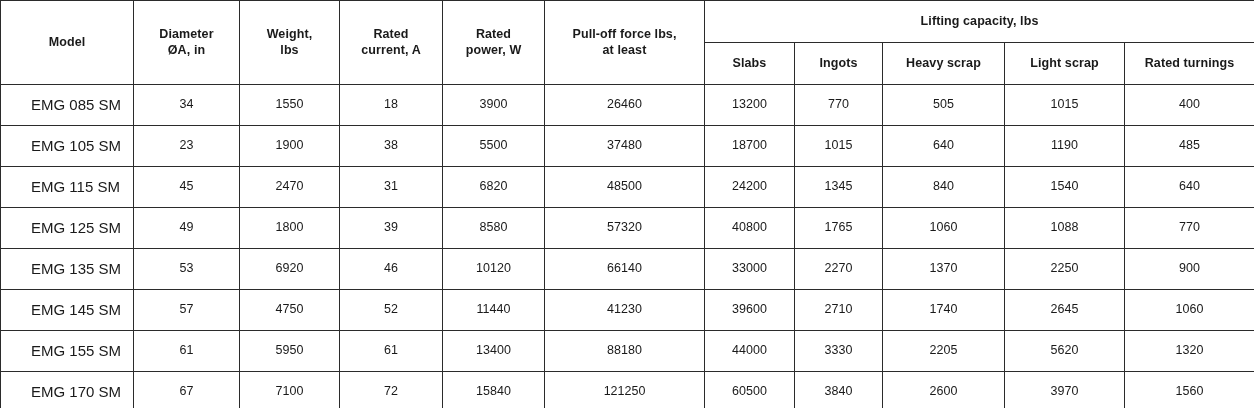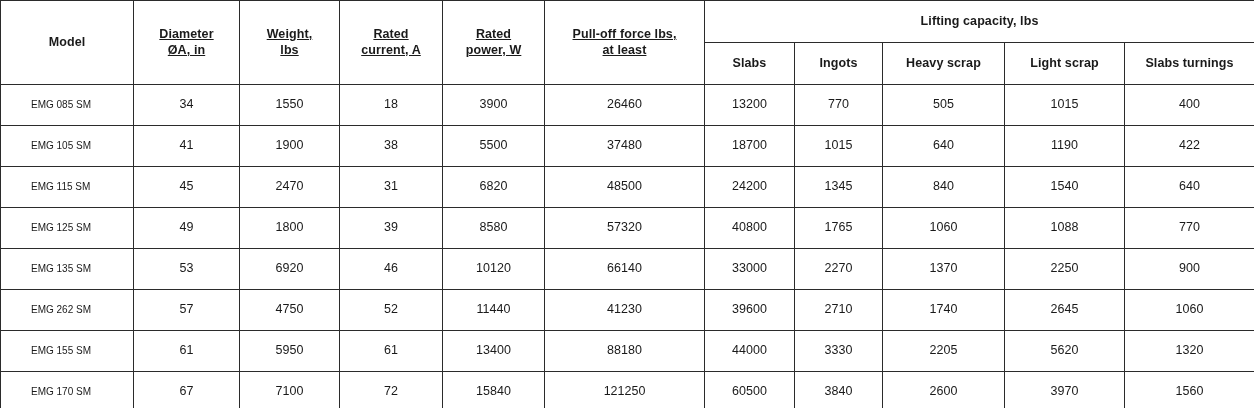--- a/index.html
+++ b/index.html
@@ -42,35 +42,35 @@
   thead tr.hrow2 th { height: 33px; }
   thead th.tall { height: 66px; }
 
   tbody td {
     height: 32px;
     font-weight: normal;
   }
   tbody td.model-cell {
     text-align: left;
     padding-left: 30px;
-    font-size: 10px;
+    font-size: 15px;
   }
   
   col.c-model     { width: 133px; }
   col.c-diam      { width: 106px; }
   col.c-weight    { width: 100px; }
   col.c-current   { width: 103px; }
   col.c-power     { width: 102px; }
   col.c-pulloff   { width: 160px; }
   col.c-slabs     { width: 90px; }
   col.c-ingots    { width: 88px; }
   col.c-heavy     { width: 122px; }
   col.c-light     { width: 120px; }
   col.c-steel     { width: 130px; }
-  .hdr-2line { white-space: pre-line; text-decoration: underline; }
+  .hdr-2line { white-space: pre-line; }
 </style>
 </head>
 <body>
 
 <div class="spec-table-wrap">
   <table class="spec-table">
     <colgroup>
       <col class="c-model">
         <col class="c-diam">
         <col class="c-weight">
@@ -96,49 +96,49 @@
 power, W</th>
         <th class="tall hdr-2line" rowspan="2">Pull-off force lbs,
 at least</th>
         <th colspan="5">Lifting capacity, lbs</th>
       </tr>
       <tr class="hrow2">
         <th>Slabs</th>
         <th>Ingots</th>
         <th>Heavy scrap</th>
         <th>Light scrap</th>
-        <th>Slabs turnings</th>
+        <th>Rated turnings</th>
       </tr>
     </thead>
     <tbody id="table-body">
         <tr>
           <td class="model-cell">EMG 085 SM</td>
           <td>34</td>
           <td>1550</td>
           <td>18</td>
           <td>3900</td>
           <td>26460</td>
           <td>13200</td>
           <td>770</td>
           <td>505</td>
           <td>1015</td>
           <td>400</td>
         </tr>
         <tr>
           <td class="model-cell">EMG 105 SM</td>
-          <td>41</td>
+          <td>23</td>
           <td>1900</td>
           <td>38</td>
           <td>5500</td>
           <td>37480</td>
           <td>18700</td>
           <td>1015</td>
           <td>640</td>
           <td>1190</td>
-          <td>422</td>
+          <td>485</td>
         </tr>
         <tr>
           <td class="model-cell">EMG 115 SM</td>
           <td>45</td>
           <td>2470</td>
           <td>31</td>
           <td>6820</td>
           <td>48500</td>
           <td>24200</td>
           <td>1345</td>
@@ -166,21 +166,21 @@
           <td>46</td>
           <td>10120</td>
           <td>66140</td>
           <td>33000</td>
           <td>2270</td>
           <td>1370</td>
           <td>2250</td>
           <td>900</td>
         </tr>
         <tr>
-          <td class="model-cell">EMG 262 SM</td>
+          <td class="model-cell">EMG 145 SM</td>
           <td>57</td>
           <td>4750</td>
           <td>52</td>
           <td>11440</td>
           <td>41230</td>
           <td>39600</td>
           <td>2710</td>
           <td>1740</td>
           <td>2645</td>
           <td>1060</td>

